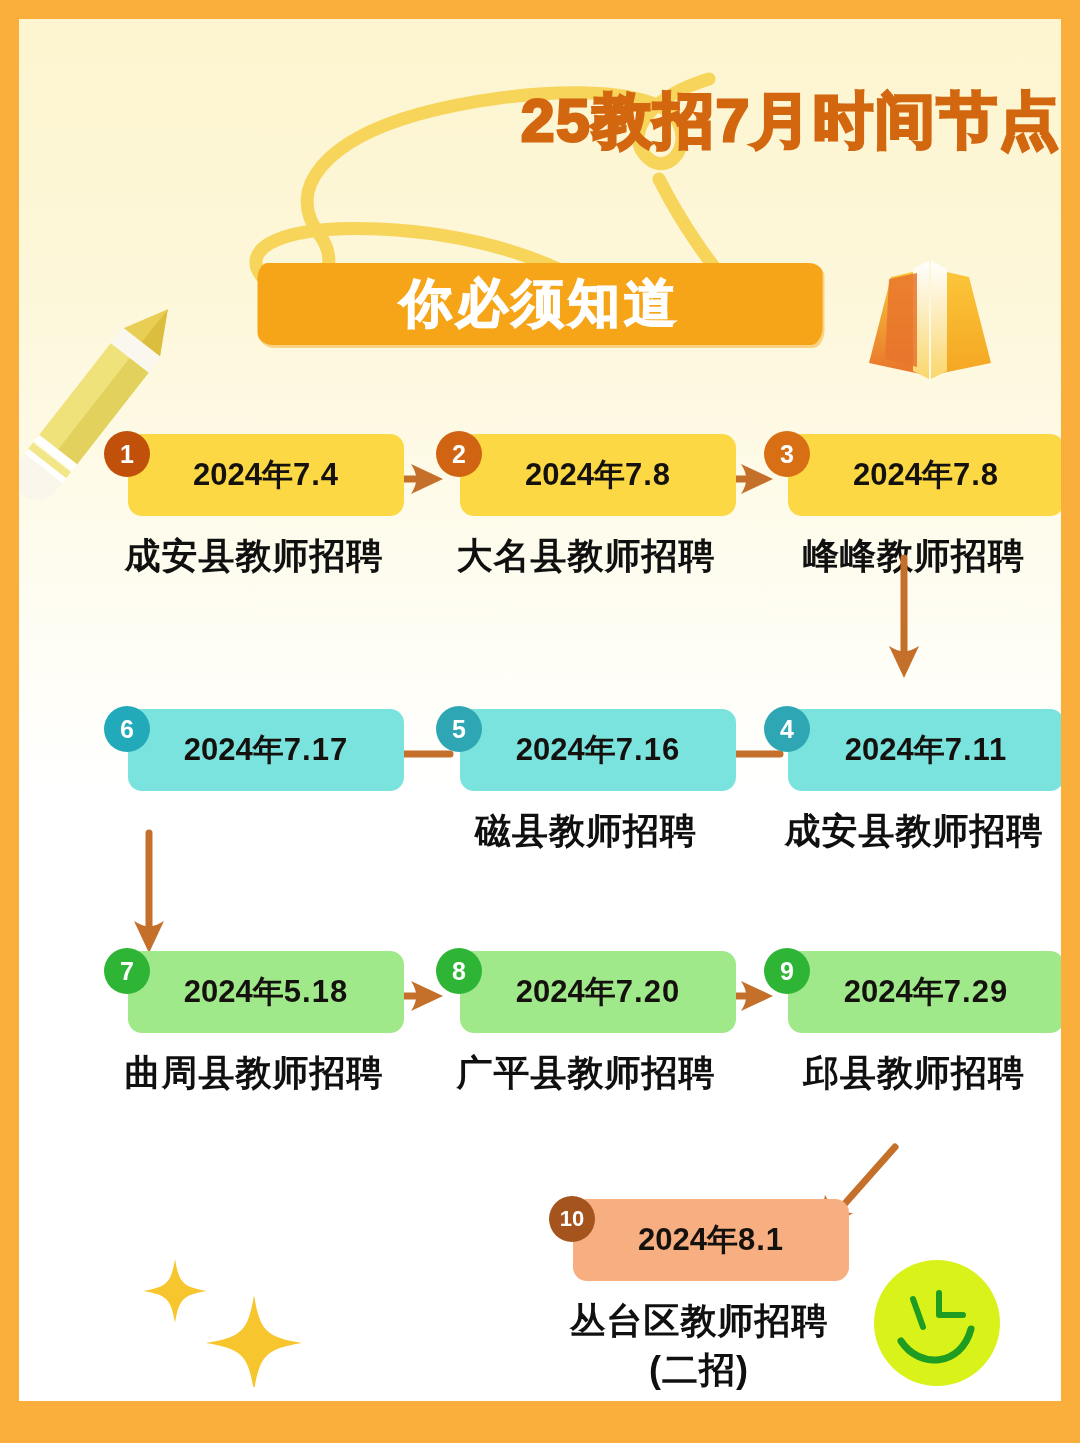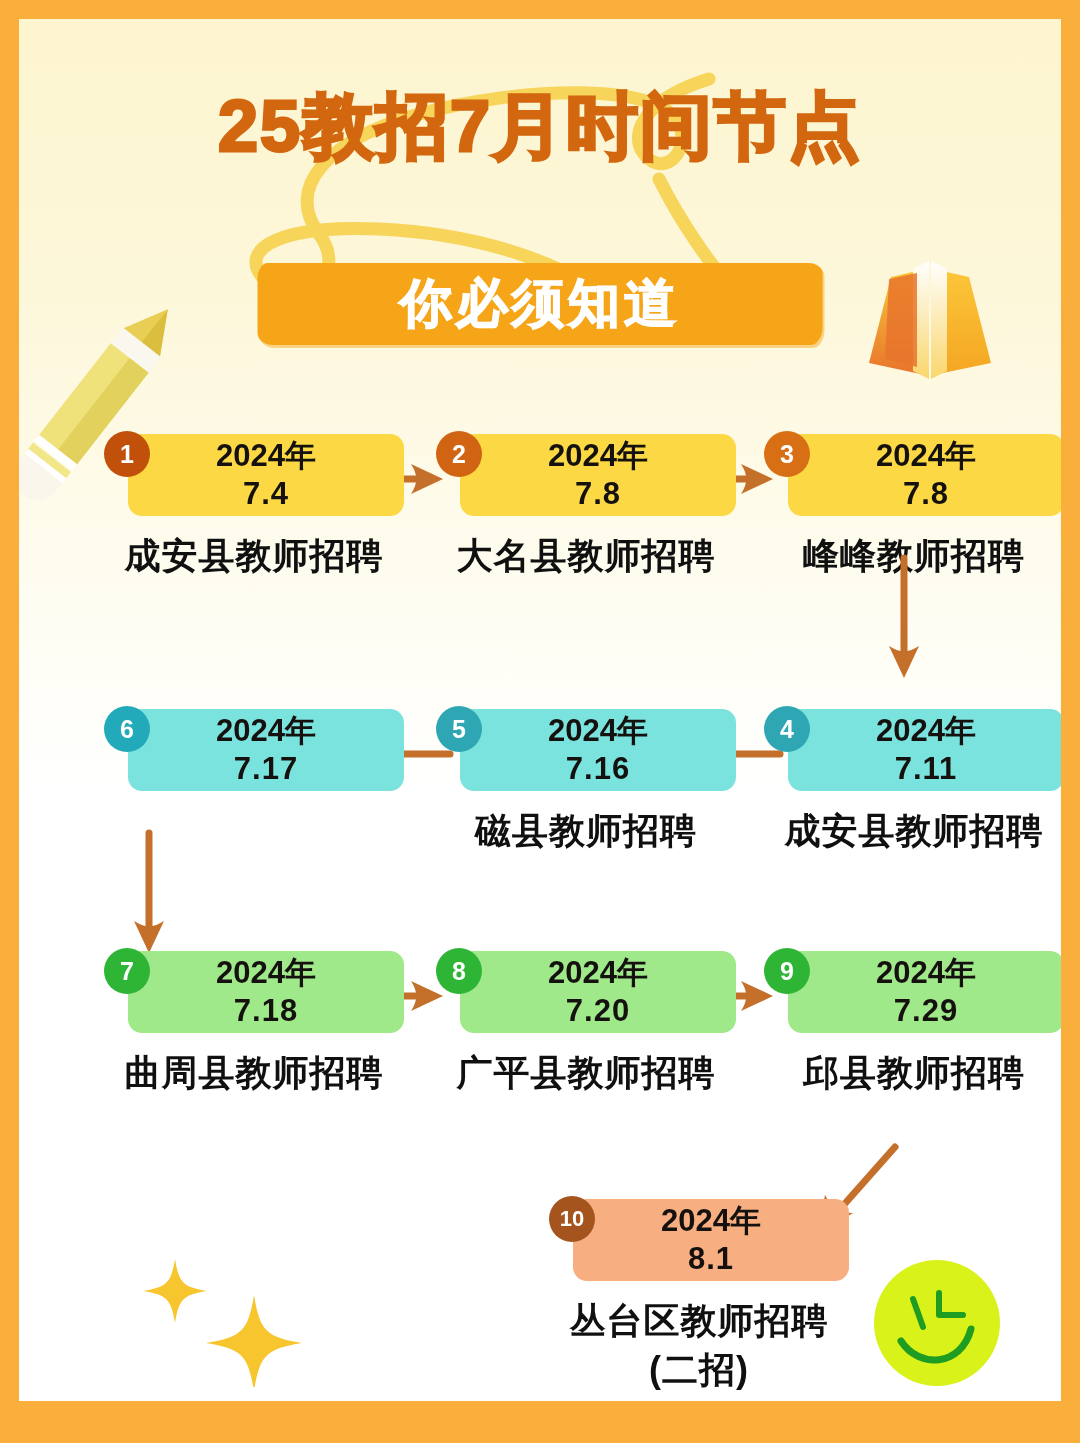--- a/index.html
+++ b/index.html
@@ -23,22 +23,22 @@
     background:linear-gradient(180deg,#FDF5CF 0%, #FDF7DA 20%, #FEFCEF 40%, #FFFFFF 56%, #FFFFFF 100%);
     overflow:hidden;
   }
 
   
   #header{ position:relative; height:360px; }
 
   .title{
     position:absolute;
     left:0; right:0; top:70px;
-    text-align:center;
-    font-size:72px;
+    text-align:right;
+    font-size:60px;
     line-height:1.05;
     font-weight:bold;
     color:#D2670F;
     letter-spacing:2px;
     -webkit-text-stroke:3px #D2670F;
     z-index:4;
   }
 
   
   #ribbon{ position:absolute; left:0; top:0; width:1042px; height:300px; z-index:2; }
@@ -82,21 +82,21 @@
     color:#FFFFFF; font-size:25px; font-weight:bold;
     z-index:6;
     line-height:1;
   }
   .badge.small{ font-size:22px; }
   .chip{
     position:relative;
     margin-left:24px;
     width:276px; height:82px;
     border-radius:14px;
-    display:flex; flex-direction:column;
+    display:flex; flex-direction:row;
     align-items:center; justify-content:center;
     color:#14110E;
     font-size:31px; font-weight:bold;
     line-height:1.22;
     z-index:5;
   }
   .chip .l2{ letter-spacing:1px; }
   .caption{
     margin-top:16px;
     width:300px;
@@ -253,21 +253,21 @@
 
       <svg class="arrow" style="left:100px; top:450px; width:60px; height:130px;" viewBox="0 0 60 130">
         <path d="M30 4 V100" stroke="#C4702A" stroke-width="7" stroke-linecap="round" fill="none"></path>
         <path d="M30 124 L15 92 C26 99 34 99 45 92 Z" fill="#C4702A"></path>
       </svg>
 
       <div class="card-wrap" style="left:85px;  top:572px;">
         <div class="badge" style="background: rgb(47, 181, 54);">7</div>
         <div class="chip" style="background: rgb(160, 233, 138);">
           <span>2024年</span>
-          <span class="l2">7.18</span>
+          <span class="l2">5.18</span>
         </div>
         <div class="caption">曲周县教师招聘</div>
       </div>
 
       <div class="card-wrap" style="left:417px; top:572px;">
         <div class="badge" style="background: rgb(47, 181, 54);">8</div>
         <div class="chip" style="background: rgb(160, 233, 138);">
           <span>2024年</span>
           <span class="l2">7.20</span>
         </div>

